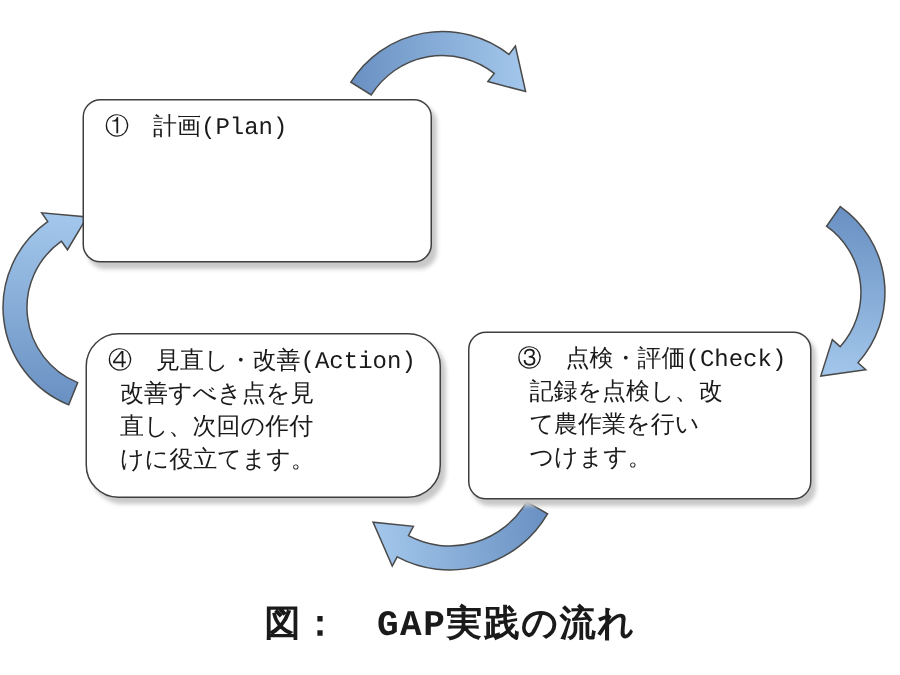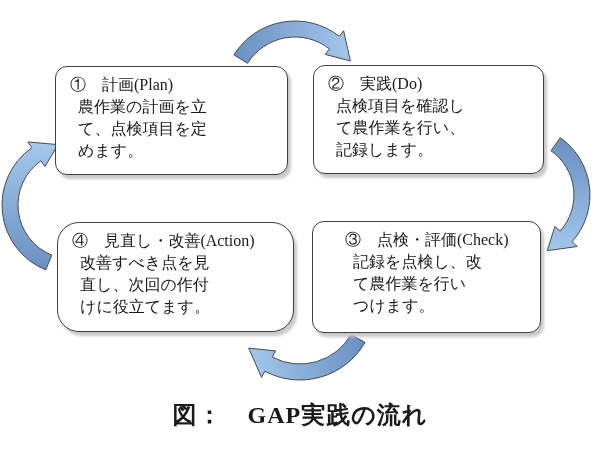--- a/index.html
+++ b/index.html
@@ -1,18 +1,18 @@
 <!DOCTYPE html>
 <html style="--box-border: #3f3f3f; --box-shadow: #c9c9c9; --text: #1a1a1a;"><head>
 <meta charset="utf-8">
 <style>
   html,body{margin:0;padding:0;background:#ffffff;}
   .canvas{
     position:relative;width:600px;height:450px;background:#ffffff;
-    font-family:Liberation Serif, serif;
+    font-family:Liberation Mono, monospace;
     color:var(--text,#1a1a1a);overflow:hidden;
   }
   .arrows{position:absolute;left:0;top:0;}
   .pdca-box{
     position:absolute;box-sizing:border-box;background:#ffffff;
     border:1px solid var(--box-border,#3f3f3f);
     border-radius:12px;
     box-shadow:3px 4px 3px var(--box-shadow,#c9c9c9);
     padding:7px 6px 6px 14px;
     font-size:16px;line-height:22px;
@@ -49,31 +49,22 @@
       </linearGradient>
     </defs>
     <path id="arrow-top" fill="url(#g-top)" stroke-width="1" d="M233.9,54.8 A72 72 0 0 1 339.3,36.3 L343.6,30.7 L350.4,61.0 L325.2,54.4 L329.5,48.9 A56 56 0 0 0 247.5,63.3 Z" stroke="#4a4a4a"></path>
     <path id="arrow-right" fill="url(#g-right)" stroke-width="1" d="M560.2,137.7 A70 70 0 0 1 572.0,241.8 L577.2,246.5 L547.2,250.7 L554.9,226.4 L560.1,231.1 A54 54 0 0 0 551.0,150.8 Z" stroke="#4a4a4a"></path>
     <path id="arrow-bottom" fill="url(#g-bottom)" stroke-width="1" d="M365.0,342.5 A75 75 0 0 1 264.8,371.2 L261.5,377.4 L248.7,348.1 L275.6,350.9 L272.3,357.1 A59 59 0 0 0 351.1,334.5 Z" stroke="#4a4a4a"></path>
     <path id="arrow-left" fill="url(#g-left)" stroke-width="1" d="M45.8,269.9 A70 70 0 0 1 31.8,147.7 L27.8,141.9 L58.1,144.6 L45.0,166.5 L41.0,160.8 A54 54 0 0 0 51.8,255.1 Z" stroke="#4a4a4a"></path>
   </svg>
 
   <div class="pdca-box" style="left:55px;top:66px;width:233px;height:109px;">
     <div class="box-title">①　計画(Plan)</div>
-    <div class="box-body">農作業の計画を立
-て、点検項目を定
-めます。</div>
   </div>
 
-  <div class="pdca-box" style="left:313px;top:65px;width:231px;height:109px;">
-    <div class="box-title">②　実践(Do)</div>
-    <div class="box-body">点検項目を確認し
-て農作業を行い、
-記録します。</div>
-  </div>
 
   <div class="pdca-box" style="left:312px;top:221px;width:229px;height:112px;padding-left:32px;">
     <div class="box-title">③　点検・評価(Check)</div>
     <div class="box-body">記録を点検し、改
 て農作業を行い
 つけます。</div>
   </div>
 
   <div class="pdca-box" style="left:57px;top:222px;width:237px;height:110px;border-radius:22px;">
     <div class="box-title">④　見直し・改善(Action)</div>

